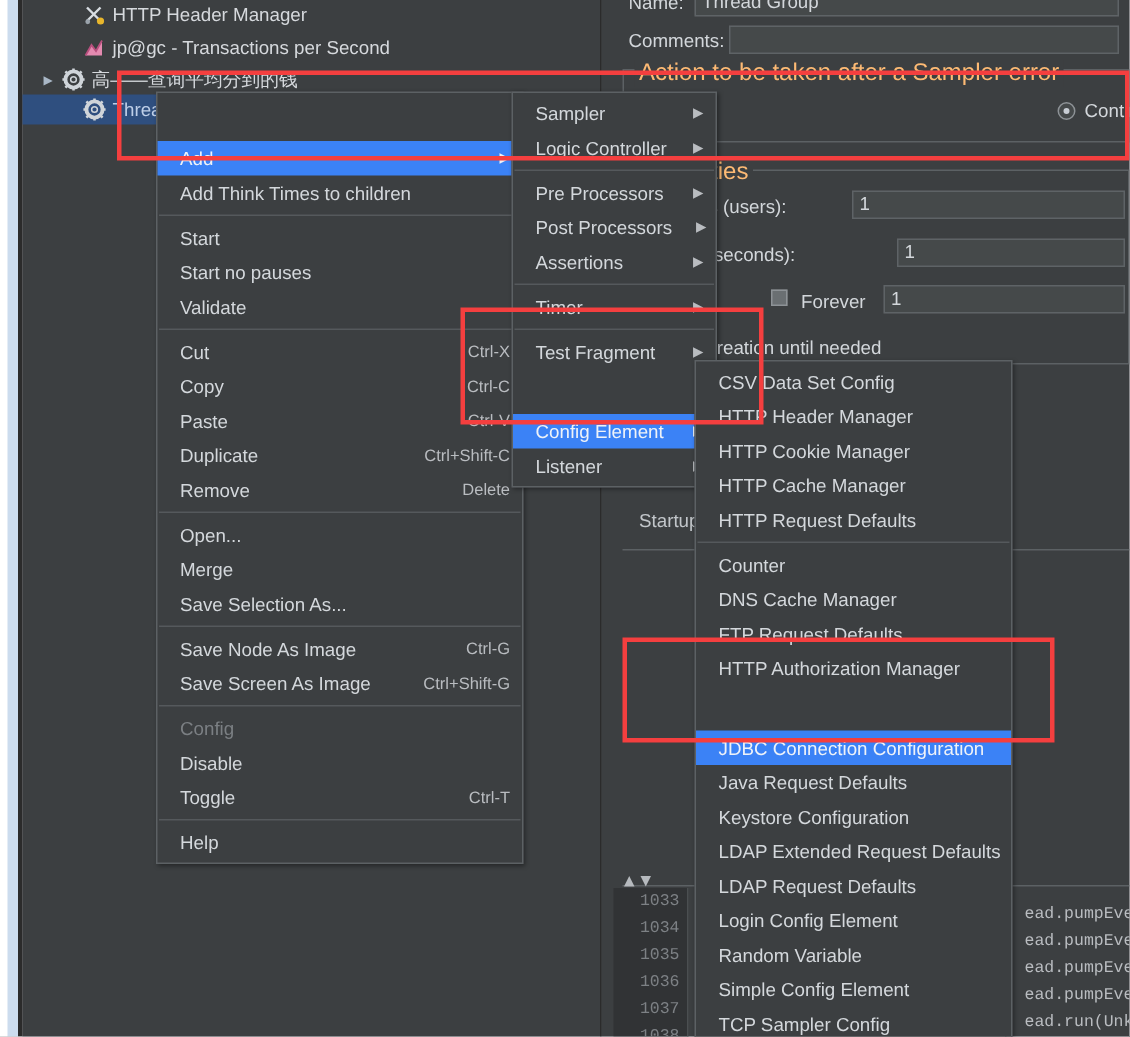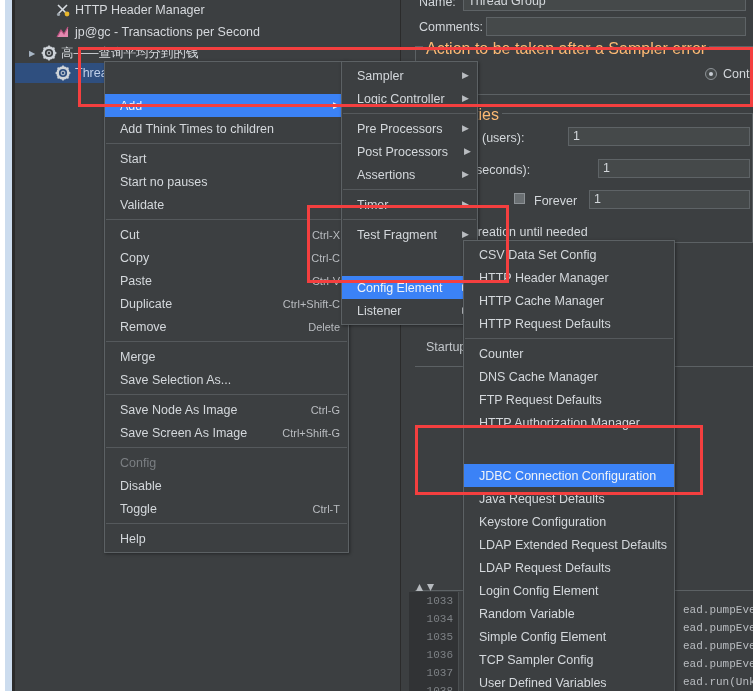--- a/index.html
+++ b/index.html
@@ -287,20 +287,23 @@
   <div class="mi">
     <span>Duplicate</span>
     <span class="accel">Ctrl+Shift-C</span>
   </div>
   <div class="mi">
     <span>Remove</span>
     <span class="accel">Delete</span>
   </div>
   <div class="msep"></div>
   <div class="mi">
+    <span>Open...</span>
+  </div>
+  <div class="mi">
     <span>Merge</span>
   </div>
   <div class="mi">
     <span>Save Selection As...</span>
   </div>
   <div class="msep"></div>
   <div class="mi">
     <span>Save Node As Image</span>
     <span class="accel">Ctrl-G</span>
   </div>
@@ -366,20 +369,23 @@
     <span class="arrow">▶</span>
   </div>
 </div>
 
 <div class="menu" id="menu-config">
   <div class="mi">
     <span>CSV Data Set Config</span>
   </div>
   <div class="mi">
     <span>HTTP Header Manager</span>
+  </div>
+  <div class="mi">
+    <span>HTTP Cookie Manager</span>
   </div>
   <div class="mi">
     <span>HTTP Cache Manager</span>
   </div>
   <div class="mi">
     <span>HTTP Request Defaults</span>
   </div>
   <div class="msep"></div>
   <div class="mi">
     <span>Counter</span>

